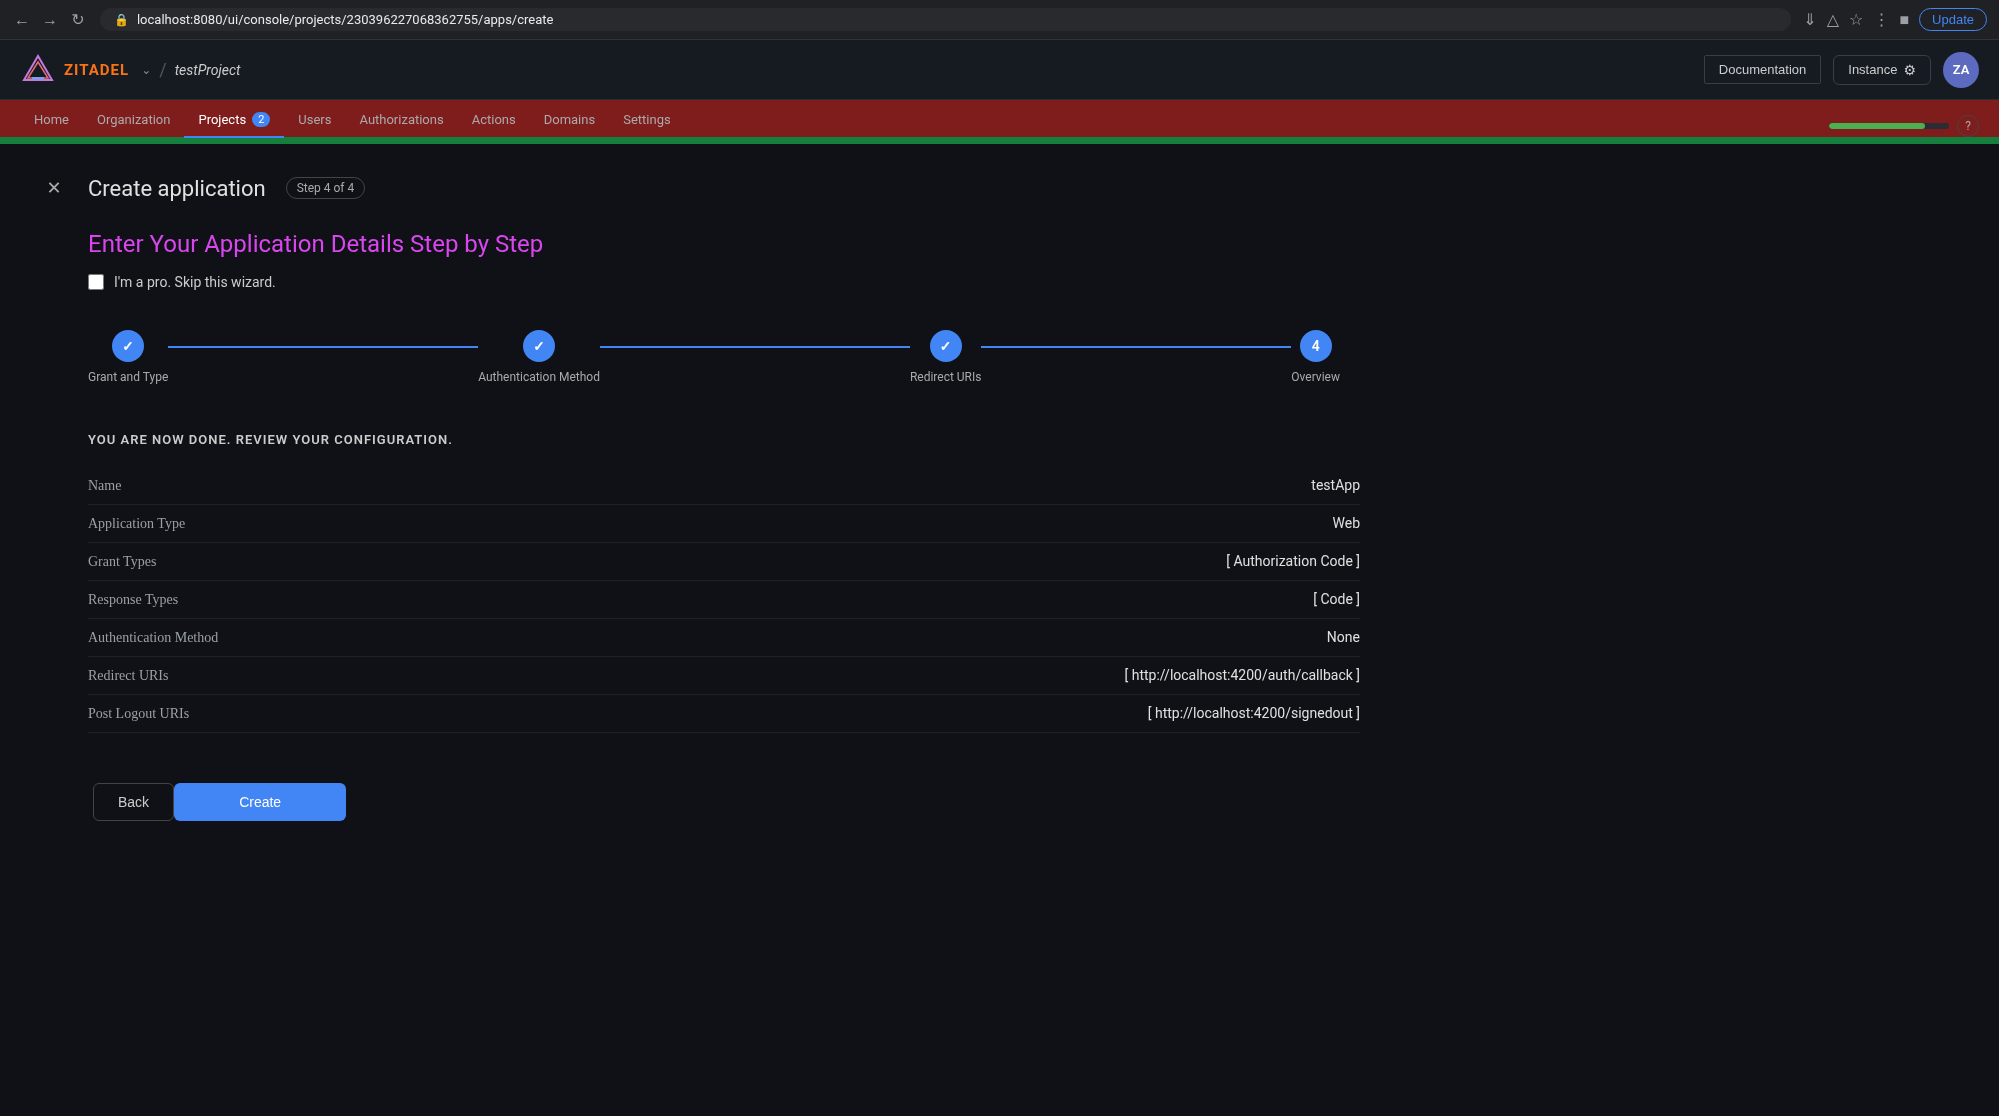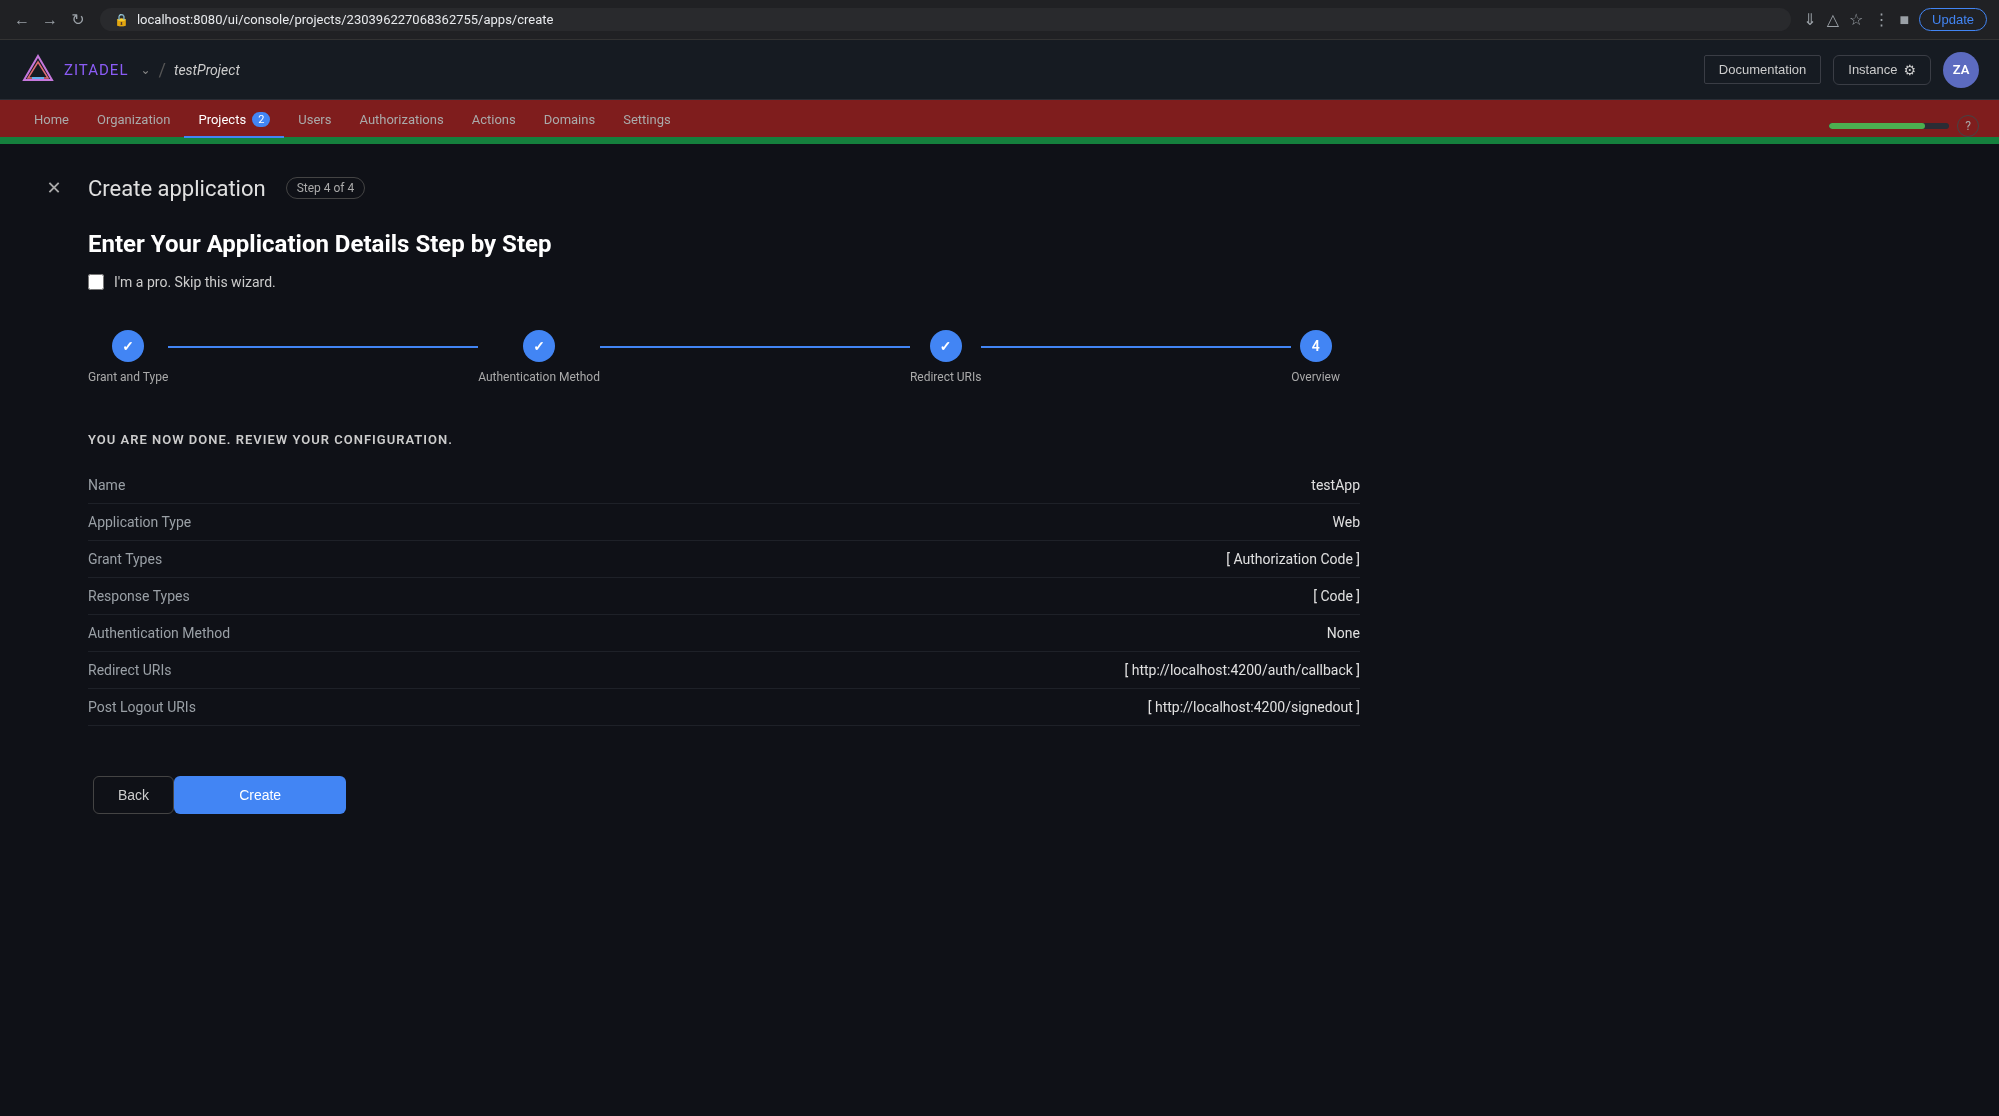--- a/index.html
+++ b/index.html
@@ -81,22 +81,22 @@
       display: flex;
       align-items: center;
       gap: 8px;
     }
     .logo-icon {
       width: 36px;
       height: 36px;
     }
     .app-name {
       font-size: 15px;
-      font-weight: 400;
-      color: #8b5cf6;
+      font-weight: 700;
+      color: #f97316;
       letter-spacing: 1px;
     }
     .breadcrumb-separator {
       color: #555;
       margin: 0 8px;
       font-size: 18px;
     }
     .project-name {
       color: #ccc;
       font-size: 14px;
@@ -253,22 +253,22 @@
       border: 1px solid #444;
       color: #aaa;
       border-radius: 12px;
       padding: 3px 10px;
       font-size: 12px;
     }
 
     
     .wizard-title {
       font-size: 24px;
-      font-weight: 700;
-      color: #ffffff;
+      font-weight: 400;
+      color: #d946ef;
       margin-bottom: 16px;
       margin-left: 48px;
     }
     .pro-checkbox-row {
       display: flex;
       align-items: center;
       gap: 10px;
       margin-bottom: 40px;
       margin-left: 48px;
     }
@@ -343,20 +343,21 @@
       display: flex;
       justify-content: space-between;
       align-items: baseline;
       padding: 10px 0;
       border-bottom: 1px solid #1e2128;
     }
     .review-label {
       color: #9aa0a6;
       font-size: 14px;
       min-width: 200px;
+      font-family: Liberation Serif, serif;
     }
     .review-value {
       color: #e0e0e0;
       font-size: 14px;
       text-align: right;
     }
 
     
     .action-buttons {
       display: flex;

